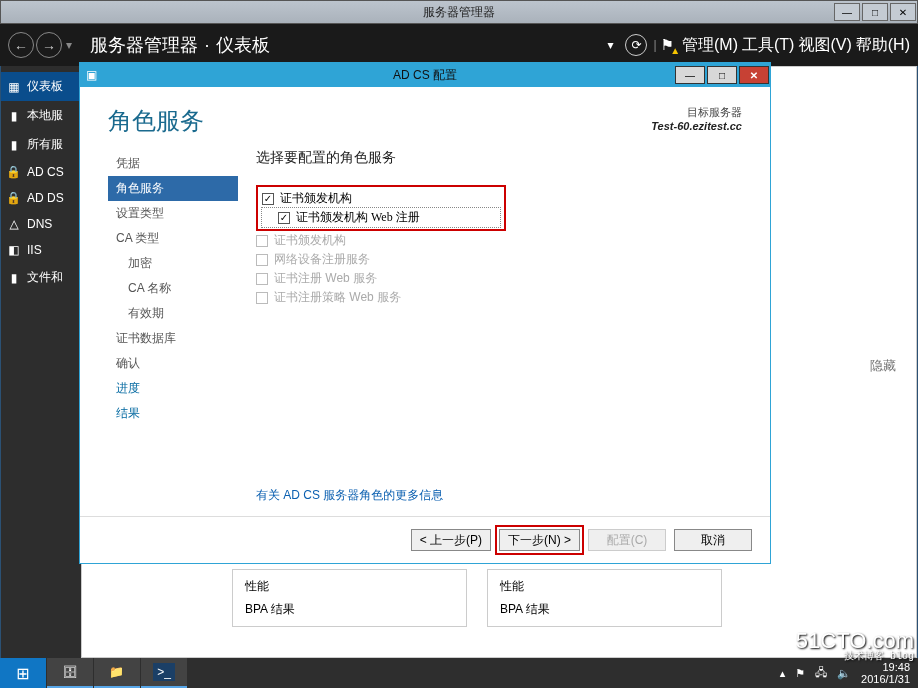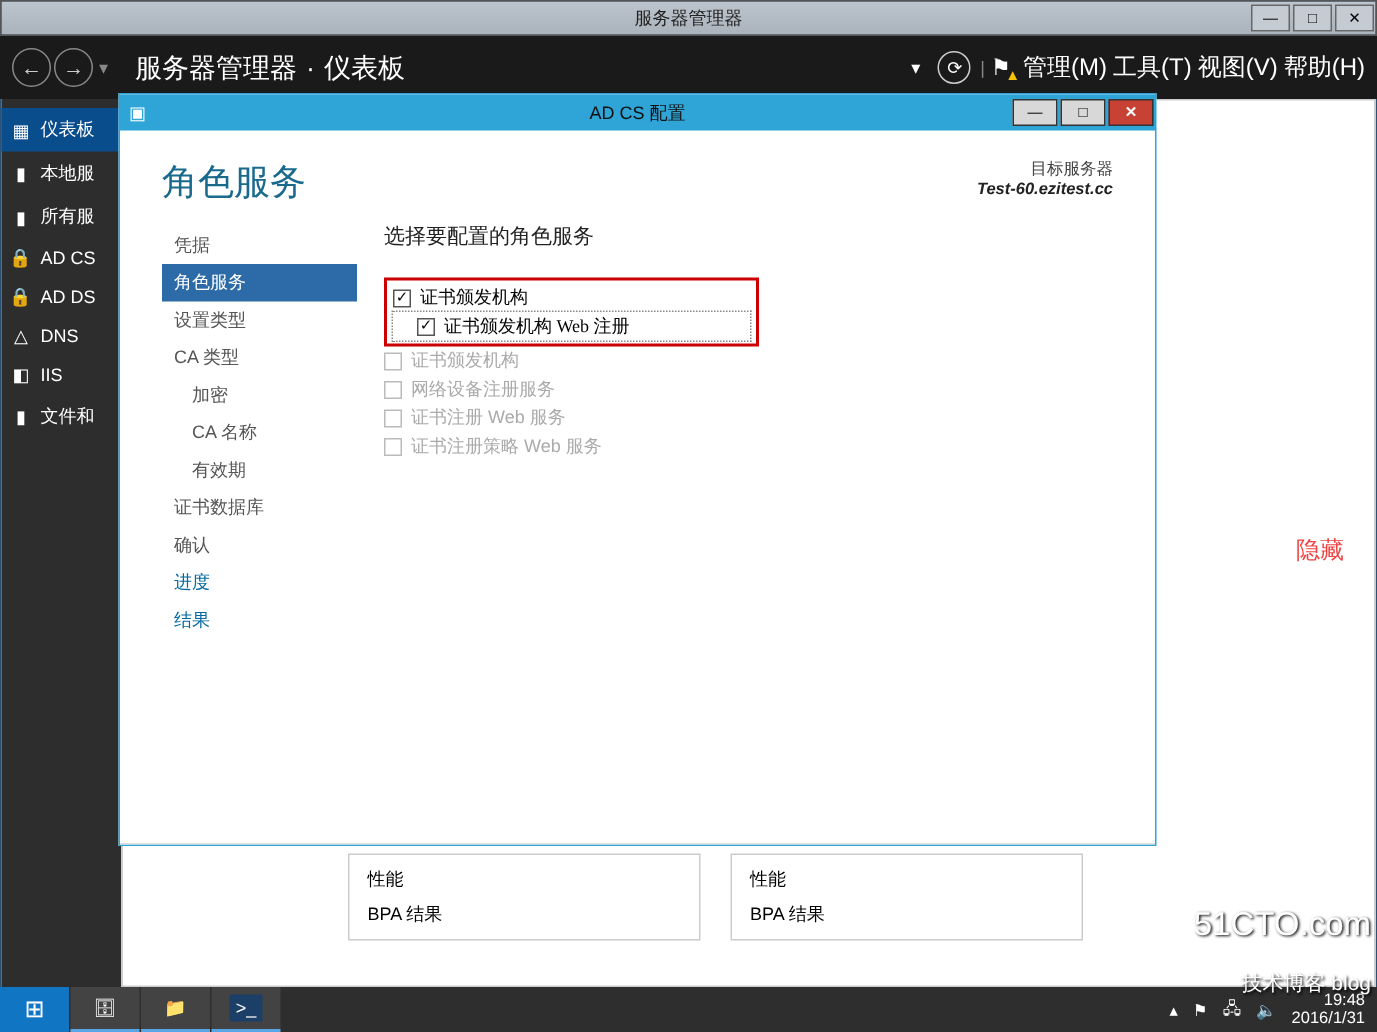--- a/index.html
+++ b/index.html
@@ -93,21 +93,21 @@
   }
   .sm-left-item.selected { background: #0a4d8c; }
   .sm-left-item .ico { width: 14px; display:inline-flex; justify-content:center;}
   .sm-main {
     flex: 1;
     background: #fff;
     position: relative;
     border:1px solid #ccc;
   }
   .hide-link {
-    position:absolute; right:20px; top:290px; color:#ef4444; font-size:16px;
+    position:absolute; right:20px; top:290px; color:#737373; font-size:13px;
   }
   .bpa-boxes {
     position:absolute; bottom:30px; left:150px; display:flex; gap:20px;
   }
   .bpa-box {
     width:235px; border:1px solid #ccc; padding:8px 12px; font-size:12px;
   }
 
   
   .dialog {
@@ -213,21 +213,21 @@
   .tray-time { text-align:right; line-height:1.1;}
 
   
   .watermark {
     position:absolute; right:4px; bottom:26px; color:#fff;
     font-family:"Arial Black",sans-serif; font-size:22px;
     text-shadow:1px 1px 2px #000;
     text-align:right; line-height:1;
     pointer-events:none;
   }
-  .watermark .sub{font-size:14px;font-family:Liberation Sans, sans-serif;margin-top:21px;}
+  .watermark .sub{font-size:10px;font-family:Liberation Mono, monospace;}
 </style>
 </head>
 <body>
 
 <div class="outer-titlebar">
   <span class="title">服务器管理器</span>
   <div class="winbtns">
     <div class="winbtn">—</div>
     <div class="winbtn">□</div>
     <div class="winbtn">✕</div>
@@ -371,23 +371,30 @@
             </div>
             <div class="chk-row disabled">
               <span class="chk-box"></span>
               <span>证书注册 Web 服务</span>
             </div>
             <div class="chk-row disabled">
               <span class="chk-box"></span>
               <span>证书注册策略 Web 服务</span>
             </div>
           </div>
-      </div>
-    </div>
-
+        <div class="learn-more">有关 AD CS 服务器角色的更多信息</div>
+      </div>
+    </div>
+
+    <div class="dialog-buttons">
+      <div class="dlg-btn">&lt; 上一步(P)</div>
+      <div class="dlg-btn highlight">下一步(N) &gt;</div>
+      <div class="dlg-btn disabled">配置(C)</div>
+      <div class="dlg-btn">取消</div>
+    </div>
   </div>
 </div>
 
 <div class="taskbar">
   <div class="task-start">
     <span>⊞</span>
   </div>
   <div class="task-btn active">
     <span>🗄</span>
   </div>

